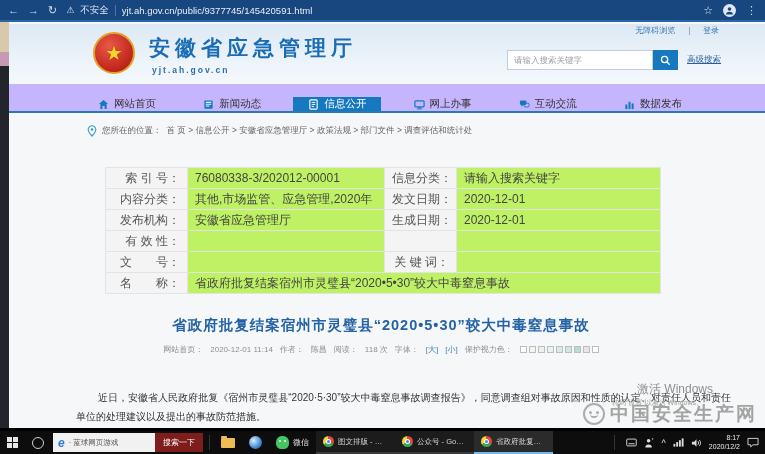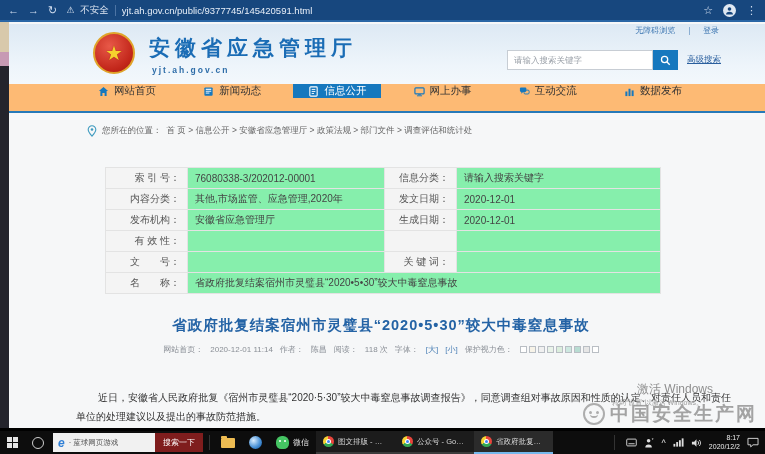--- a/index.html
+++ b/index.html
@@ -38,37 +38,37 @@
   .top-links span { cursor:pointer; }
   .search-row { position:absolute; right:44px; top:26px; display:flex; align-items:center; }
   .search-input { width:146px; height:20px; border:1px solid #c7cdd4; background:#fff; font-size:8.5px;
     padding:0 6px; color:#555; outline:none; }
   .search-input::placeholder { color:#9aa0a8; }
   .search-btn { width:25px; height:20px; background:#1678be; border:none; cursor:pointer;
     display:flex; align-items:center; justify-content:center; }
   .adv-link { margin-left:9px; font-size:8.5px; color:#2a5f9e; text-decoration:underline; cursor:pointer; }
 
   
-  .main-nav { position:absolute; left:9px; right:0; top:84px; height:29px; background:#fdba74;
-    border-bottom:2px solid #2779b8; display:flex; align-items:flex-start; padding:0 68px 0 74px;
+  .main-nav { position:absolute; left:9px; right:0; top:84px; height:29px; background:#c4b5fd;
+    border-bottom:2px solid #2779b8; display:flex; align-items:flex-end; padding:0 68px 0 74px;
     justify-content:space-between; }
   .nav-item { display:flex; align-items:center; gap:5px; font-size:10.5px; color:#333;
     padding:0 15px; cursor:pointer; }
   .nav-item .nico { display:flex; color:#1678be; }
   .nav-item.active { background:#1678be; color:#fff; }
   .nav-item.active .nico { color:#fff; }
 
   
   .content { position:absolute; left:9px; right:0; top:113px; bottom:26px; background:#f6f7f8; }
   .breadcrumb { position:absolute; left:78px; top:12px; display:flex; align-items:center; gap:5px;
     font-size:8.5px; color:#666; }
   .crumb-path { color:#666; }
 
   table.meta { position:absolute; left:96px; top:54px; width:555px; border-collapse:collapse;
-    background:#86efac; table-layout:fixed; font-size:10px; }
+    background:#bef264; table-layout:fixed; font-size:12px; }
   table.meta td { border:1px solid #e3e3e3; height:21px; padding:0 7px; color:#444;
     white-space:nowrap; overflow:hidden; }
   table.meta td.lbl { background:#f4f4f4; color:#555; text-align:right; }
 
   .art-title { position:absolute; left:0; right:12px; top:203px; text-align:center;
     color:#2463a5; font-size:14.5px; font-weight:bold; letter-spacing:1px; }
   .art-meta { position:absolute; left:0; right:12px; top:231px; display:flex; justify-content:center;
     align-items:center; gap:7px; font-size:8px; color:#8a8f96; }
   .art-meta .fsz { color:#4a7fb5; cursor:pointer; }
   .swatches { display:flex; gap:2px; align-items:center; }

